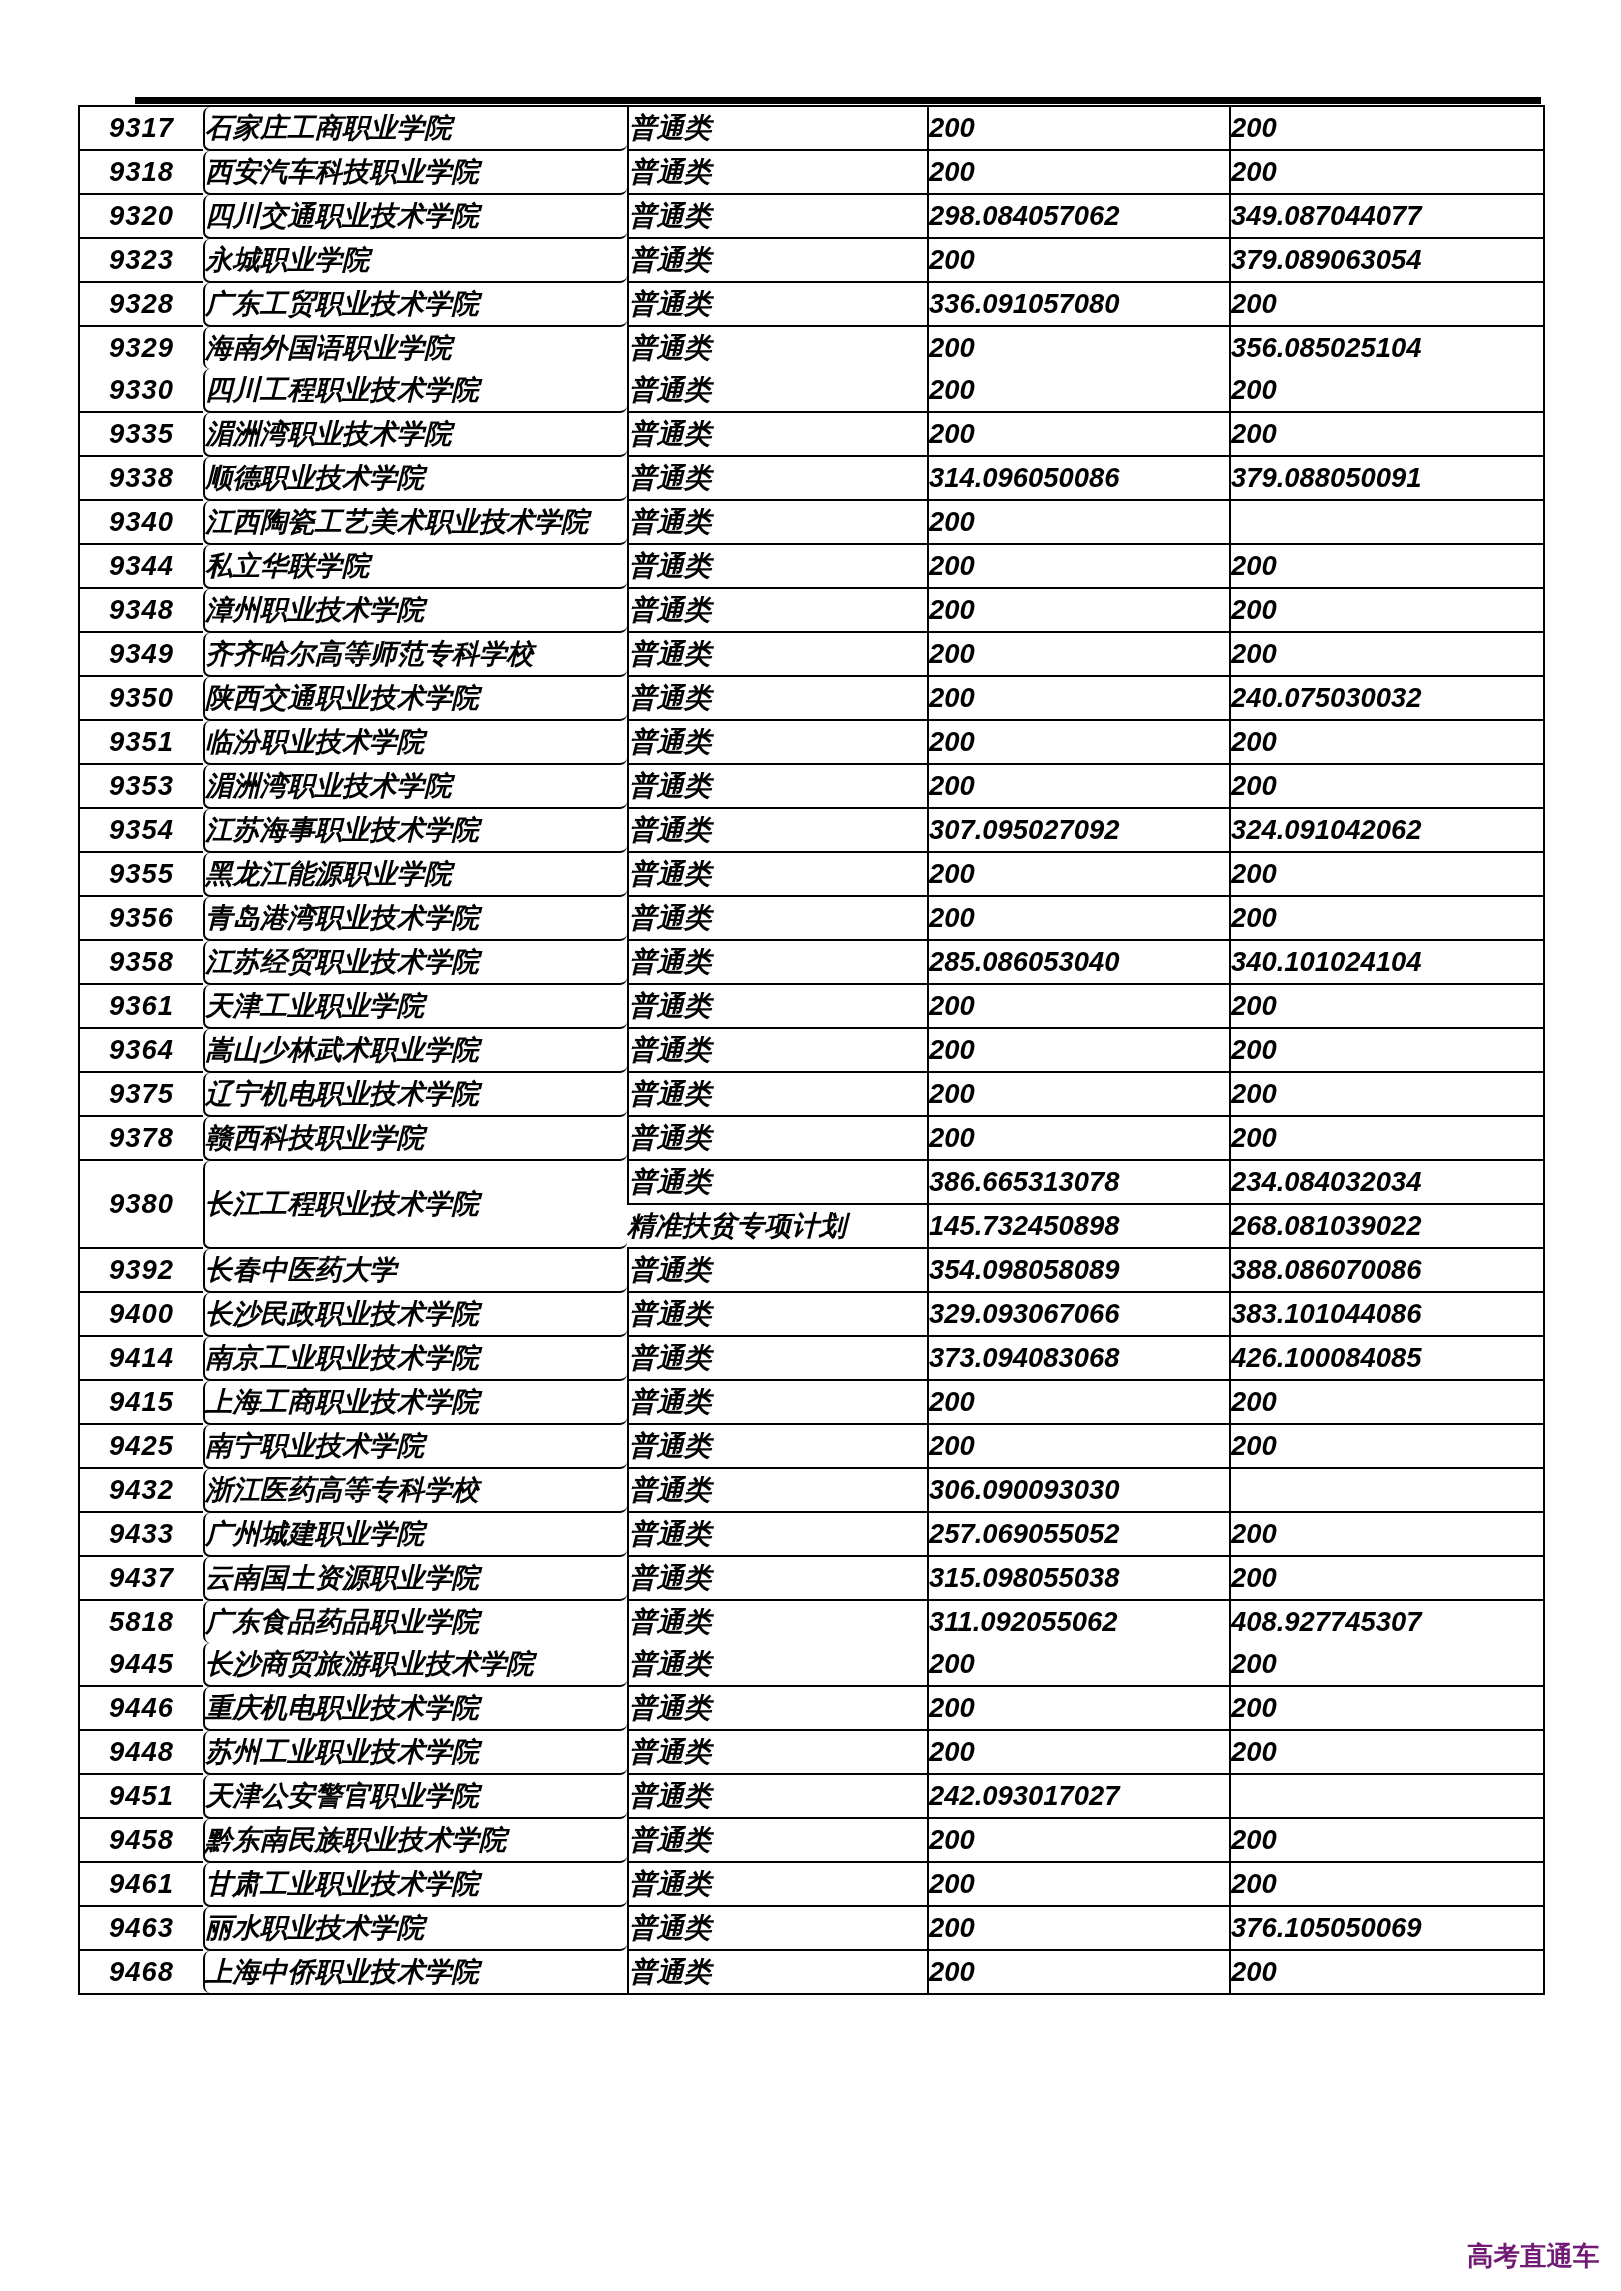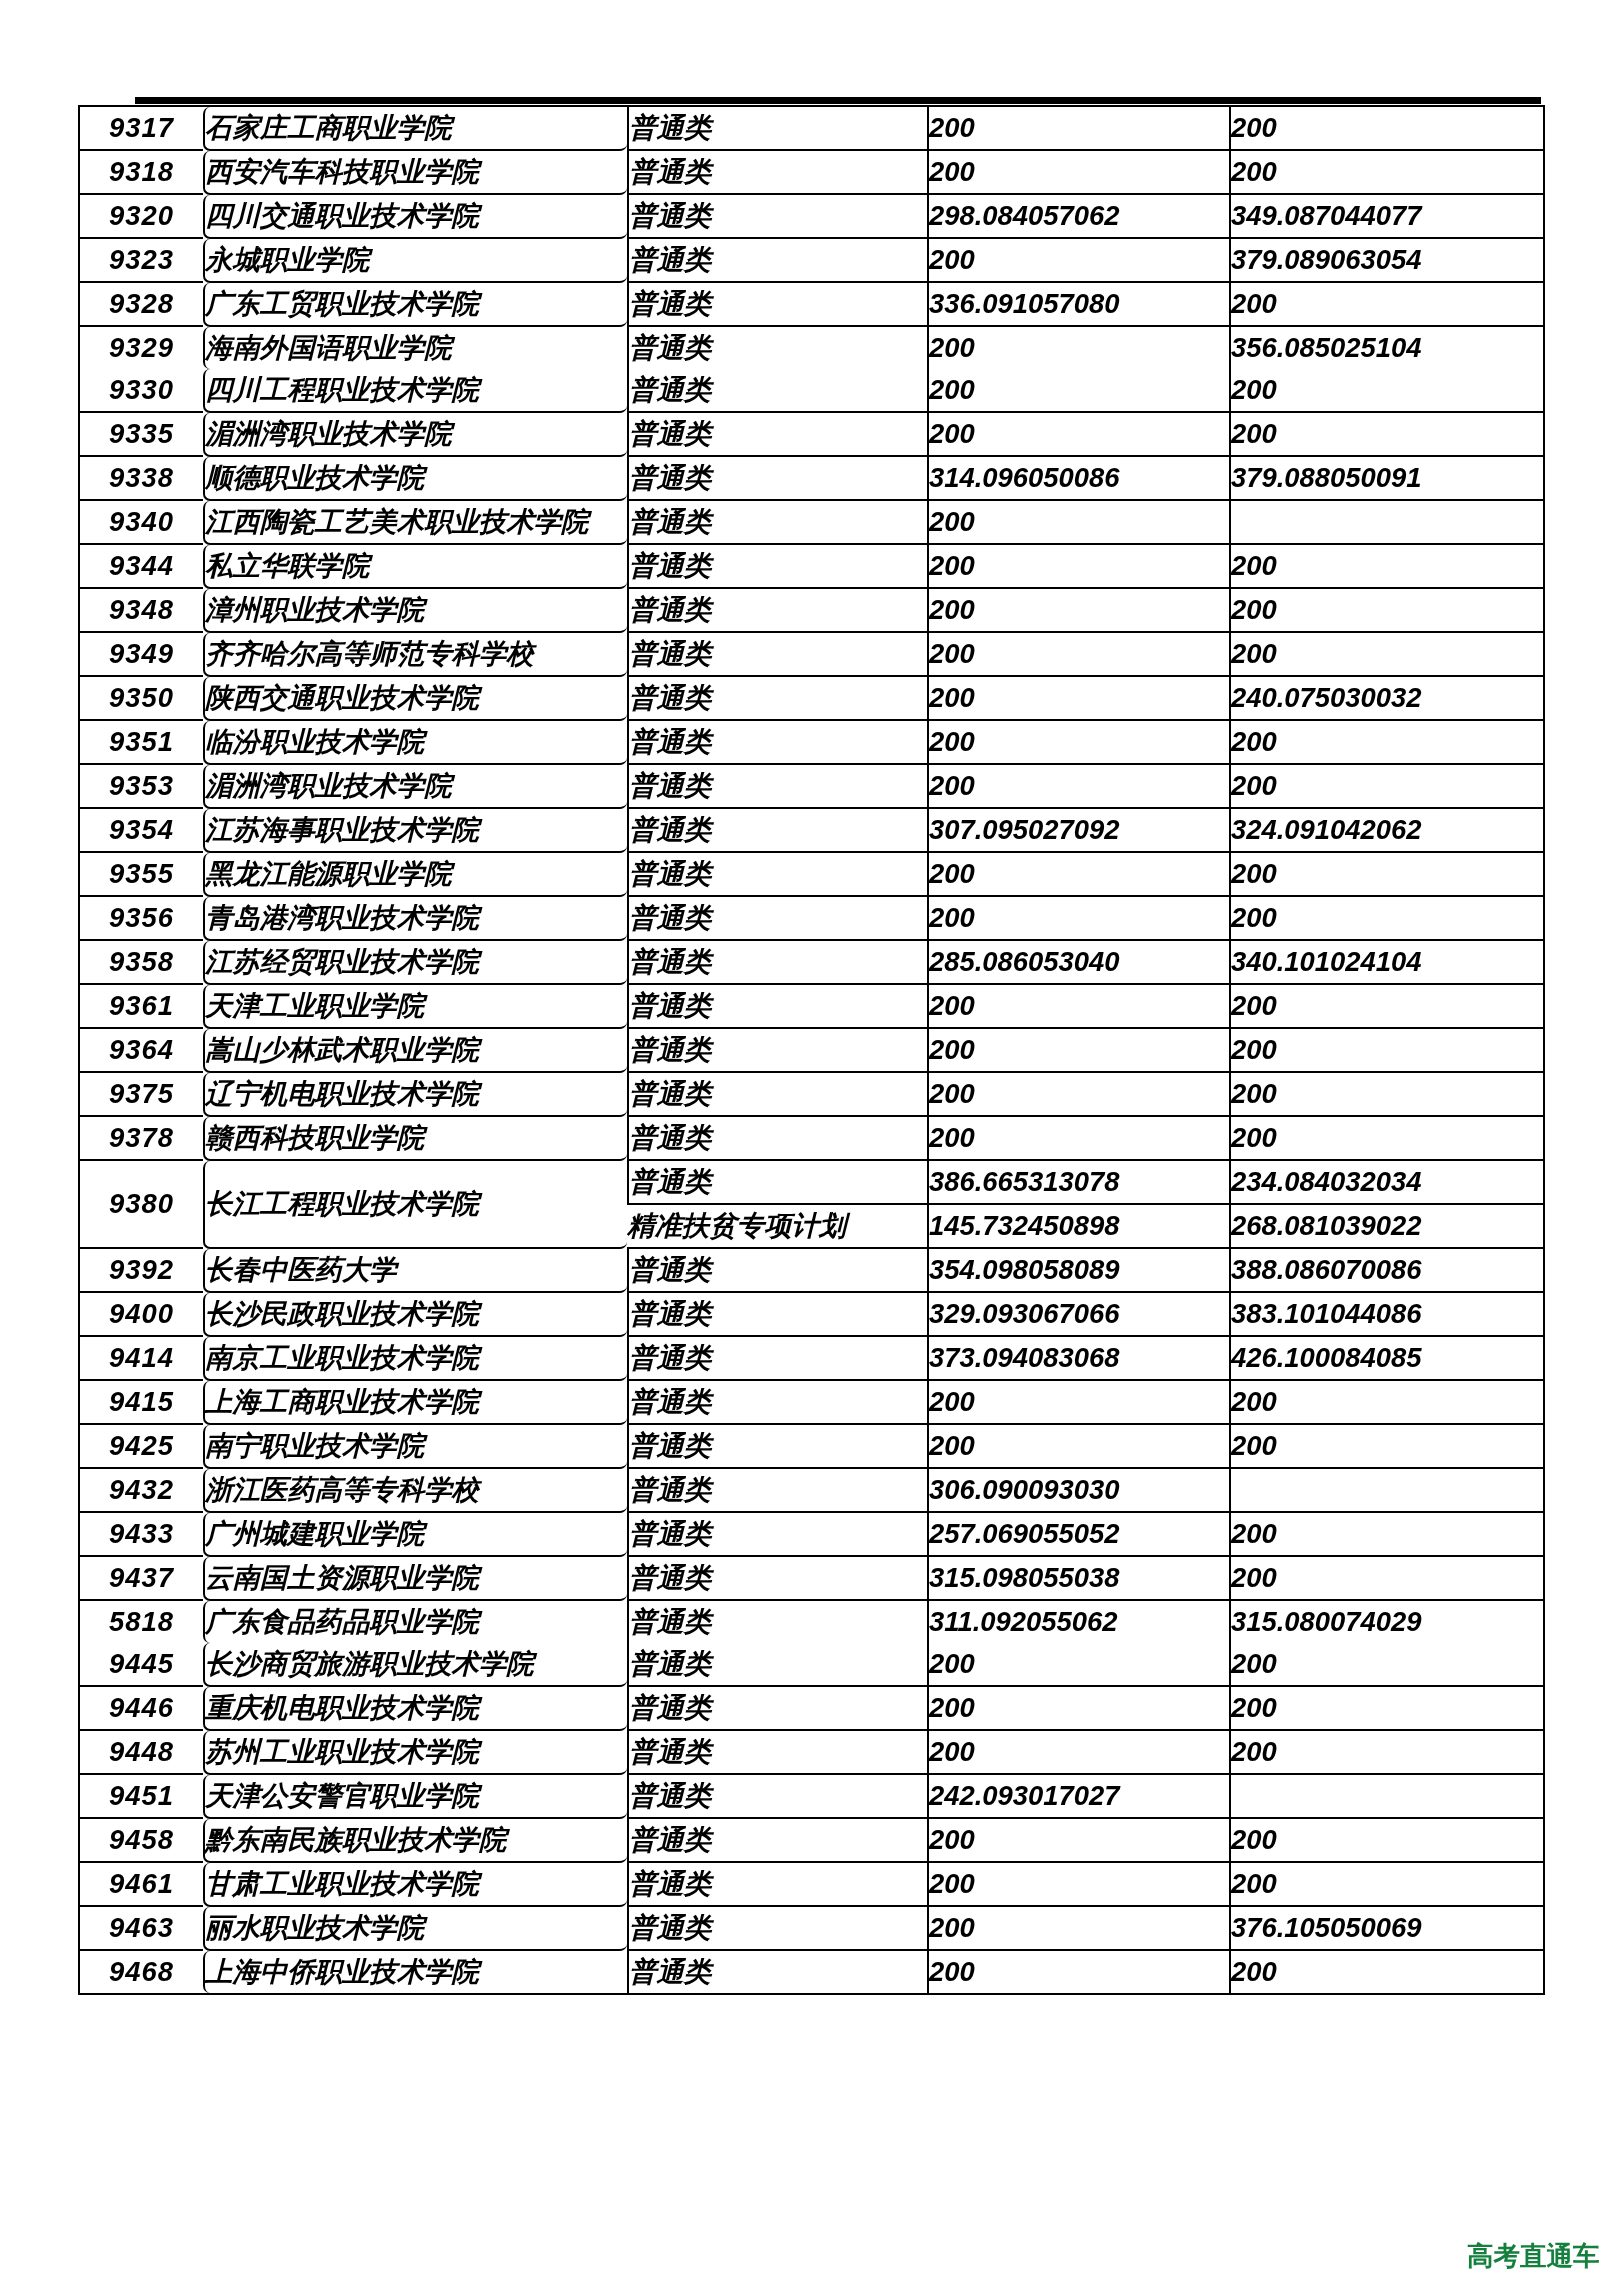--- a/index.html
+++ b/index.html
@@ -54,21 +54,21 @@
   td.c-school { padding-left: 15.7px; border-radius: 7px; }
   td.c-cat    { padding-left: 15.7px; }
   td.c-s1     { padding-left: 29px; font-size: 28px; }
   td.c-s2     { padding-left: 33px; font-size: 28px; }
   .watermark {
     position: absolute;
     top: 2238px;
     right: 21.6px;
     font-size: 26.5px;
     font-weight: bold;
-    color: #15803d;
+    color: #701a75;
     text-shadow: 1px 1px 0 #ffffff;
   }
 </style>
 </head>
 <body>
 
 <div class="page">
   <div class="top-bar"></div>
   <table class="tbl">
     <colgroup>
@@ -313,21 +313,21 @@
           <td class="c-school">云南国土资源职业学院</td>
           <td class="c-cat">普通类</td>
           <td class="c-s1">315.098055038</td>
           <td class="c-s2">200</td>
         </tr>
         <tr class="nbb">
           <td class="c-code">5818</td>
           <td class="c-school">广东食品药品职业学院</td>
           <td class="c-cat">普通类</td>
           <td class="c-s1">311.092055062</td>
-          <td class="c-s2">315.080074029</td>
+          <td class="c-s2">408.927745307</td>
         </tr>
         <tr>
           <td class="c-code">9445</td>
           <td class="c-school">长沙商贸旅游职业技术学院</td>
           <td class="c-cat">普通类</td>
           <td class="c-s1">200</td>
           <td class="c-s2">200</td>
         </tr>
         <tr>
           <td class="c-code">9446</td>

